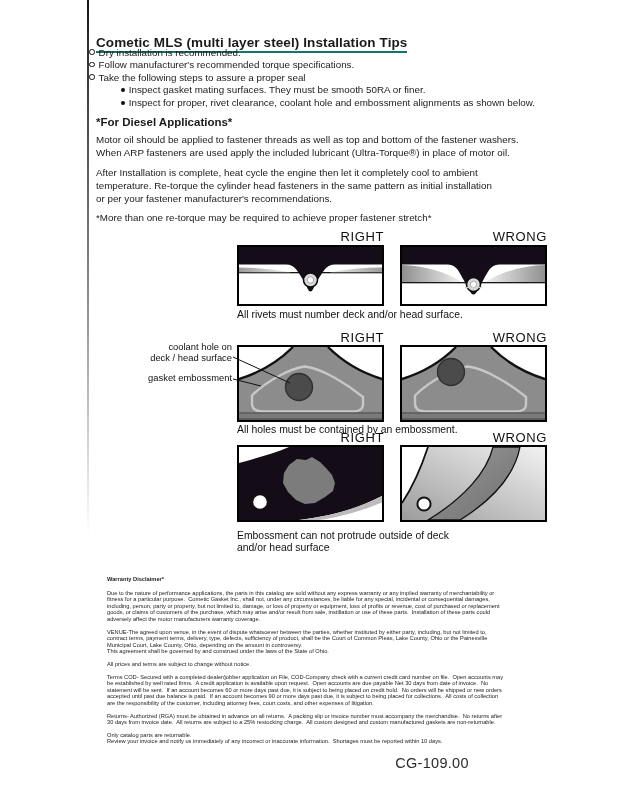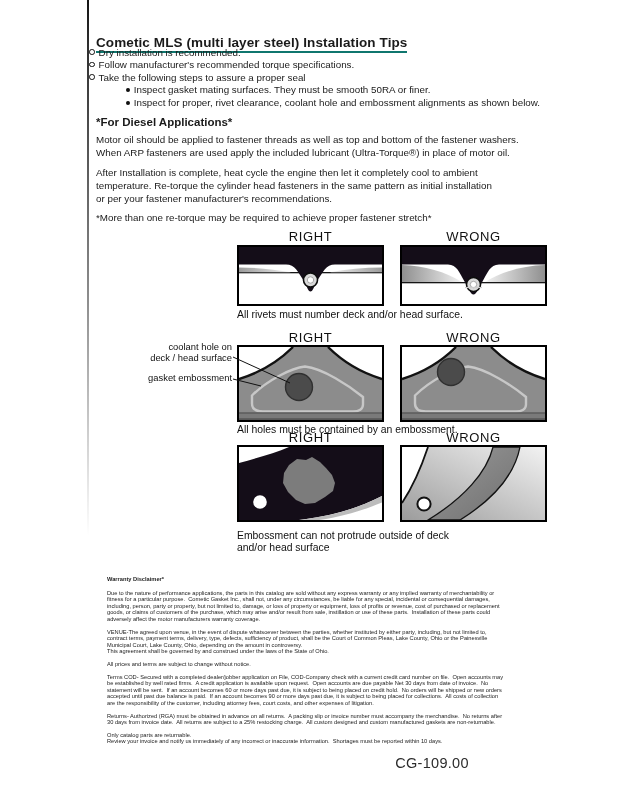--- a/index.html
+++ b/index.html
@@ -28,38 +28,38 @@
   }
 
   
   #bullets { left:89px; top:47px; font-size:9.8px; line-height:12.4px; }
   .blt, .sblt { display:flex; align-items:baseline; }
   .blt::before {
     content:""; flex:0 0 auto; width:3.6px; height:3.6px;
     border:1px solid #111; border-radius:50%;
     margin-right:4px; position:relative; top:-1px;
   }
-  .sblt { padding-left:37px; }
+  .sblt { padding-left:16px;margin-left:16px; }
   .sblt::before {
     content:""; flex:0 0 auto; width:3.8px; height:3.8px;
     background:#111; border-radius:50%;
     margin-right:4px; position:relative; top:-1px;
   }
 
   
   #diesel-heading { left:96px; top:116px; font-size:11.5px; font-weight:bold; }
   .para { left:96px; font-size:9.8px; line-height:13px; width:480px; }
   #diesel-p1 { top:133px; }
   #diesel-p2 { top:166px; }
   #diesel-note { top:211px; }
 
   
   .figrow { position:absolute; left:0; width:618px; }
   .fighdr {
-    position:absolute; top:0; width:147px; text-align:center;
+    position:absolute; top:0; width:147px; text-align:right;
     font-size:13px; letter-spacing:0.6px; color:#101010;
   }
   .figbox {
     position:absolute; border:2px solid #000; line-height:0;
     background:#fff;
   }
   .figcap { position:absolute; left:237px; font-size:10.4px; line-height:11.5px; color:#111; }
 
   #fig2-label-hole, #fig2-label-emboss {
     position:absolute; left:104px; width:128px; text-align:right;

